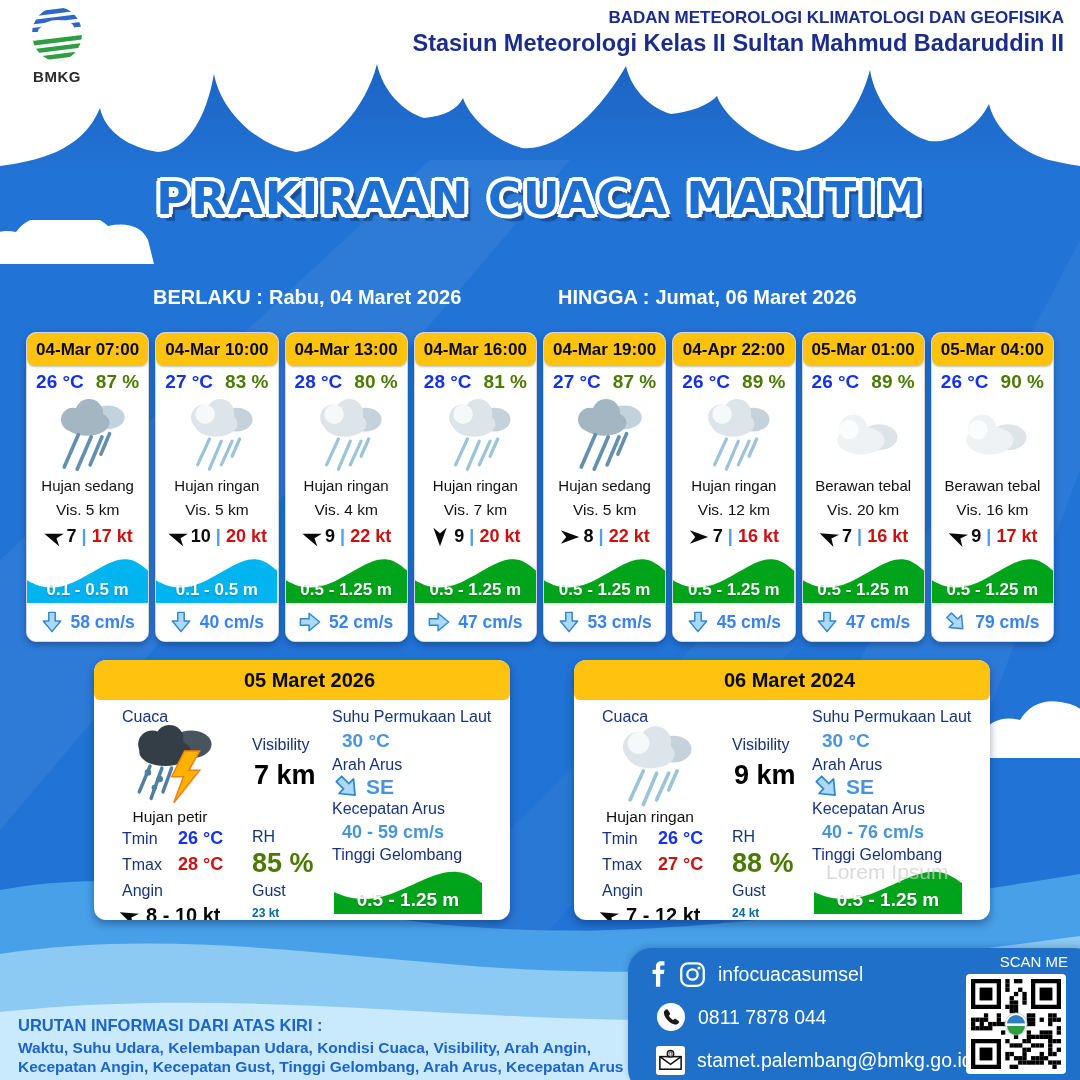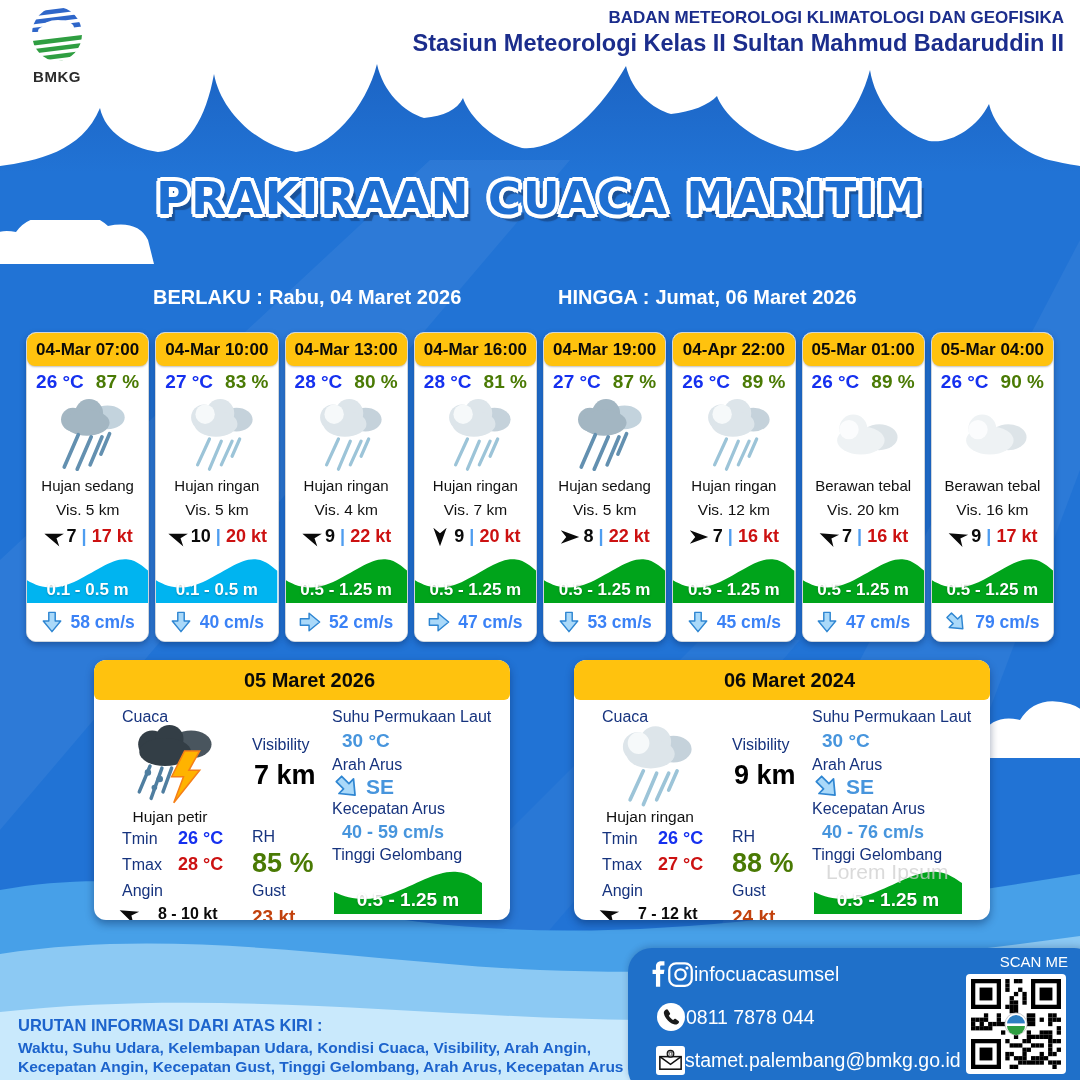--- a/index.html
+++ b/index.html
@@ -72,27 +72,27 @@
   .dbody{position:relative;height:220px;font-size:16px;}
   .dbody > div{position:absolute;white-space:nowrap;}
   .lbl{color:#16337e;}
   .l-cuaca{left:28px;top:8px;}
   .d-icon{left:20px;top:24px;width:116px;height:84px;display:flex;align-items:center;justify-content:center;}
   .d-icon svg{max-width:112px;max-height:82px;}
   .d-cond{left:0;top:108px;width:152px;text-align:center;color:#111;font-size:15.5px;}
   .l-tmin{left:28px;top:130px;} .v-tmin{left:84px;top:128px;color:#1530ef;font-weight:bold;font-size:18px;}
   .l-tmax{left:28px;top:156px;} .v-tmax{left:84px;top:154px;color:#cc1111;font-weight:bold;font-size:18px;}
   .l-angin{left:28px;top:182px;}
-  .d-windrow{left:24px;top:204px;display:flex;align-items:center;gap:20px;font-size:16px;font-weight:bold;color:#0a0a0a;}
+  .d-windrow{left:24px;top:204px;display:flex;align-items:center;gap:8px;font-size:20px;font-weight:bold;color:#0a0a0a;}
   .l-vis{left:158px;top:36px;}
   .v-vis{left:160px;top:60px;font-size:27px;font-weight:bold;color:#000;}
   .l-rh{left:158px;top:128px;}
   .v-rh{left:158px;top:148px;font-size:27px;font-weight:bold;color:#4a7a04;}
   .l-gust{left:158px;top:182px;}
-  .v-gust{left:158px;top:206px;font-size:19px;font-weight:bold;color:#c2410c;}
+  .v-gust{left:158px;top:206px;font-size:12px;font-weight:bold;color:#0369a1;}
   .l-sst{left:238px;top:8px;}
   .v-sst{left:248px;top:30px;color:#4795dd;font-weight:bold;font-size:19px;}
   .l-arah{left:238px;top:56px;}
   .d-arusrow{left:240px;top:74px;display:flex;align-items:center;gap:6px;}
   .d-arusrow .carrow{width:26px;height:26px;}
   .v-arusdir{color:#4795dd;font-weight:bold;font-size:21px;}
   .l-kec{left:238px;top:100px;}
   .v-kec{left:248px;top:122px;color:#4795dd;font-weight:bold;font-size:18px;}
   .l-tg{left:238px;top:146px;}
   .d-badge{left:240px;top:162px;width:148px;height:52px;}
@@ -101,21 +101,21 @@
 
   
   .wavesbottom{position:absolute;bottom:0;left:0;width:1080px;height:230px;z-index:2;}
 
   
   .urutan{position:absolute;left:18px;top:1016px;z-index:4;color:#1c63cc;font-weight:bold;}
   .u1{font-size:16.5px;margin-bottom:3px;}
   .u2{font-size:15.5px;line-height:19px;}
   .contact{position:absolute;left:628px;top:948px;width:470px;height:145px;background:#1f70c9;
            border-radius:24px;z-index:6;box-shadow:0 -2px 6px rgba(0,25,70,.2);}
-  .crow{position:absolute;display:flex;align-items:center;color:#fff;font-size:19.5px;}
+  .crow{position:absolute;display:flex;align-items:center;gap:12px;color:#fff;font-size:19.5px;}
   .r1{left:22px;top:12px;} .r2{left:28px;top:54px;} .r3{left:28px;top:98px;}
   .scan{position:absolute;left:336px;top:5px;width:104px;text-align:right;color:#fff;font-size:15px;}
   .qr{position:absolute;left:338px;top:26px;width:100px;height:100px;background:#fff;border-radius:4px;
       display:flex;align-items:center;justify-content:center;}
 </style>
 </head>
 <body>
 
 <div id="root">
 

